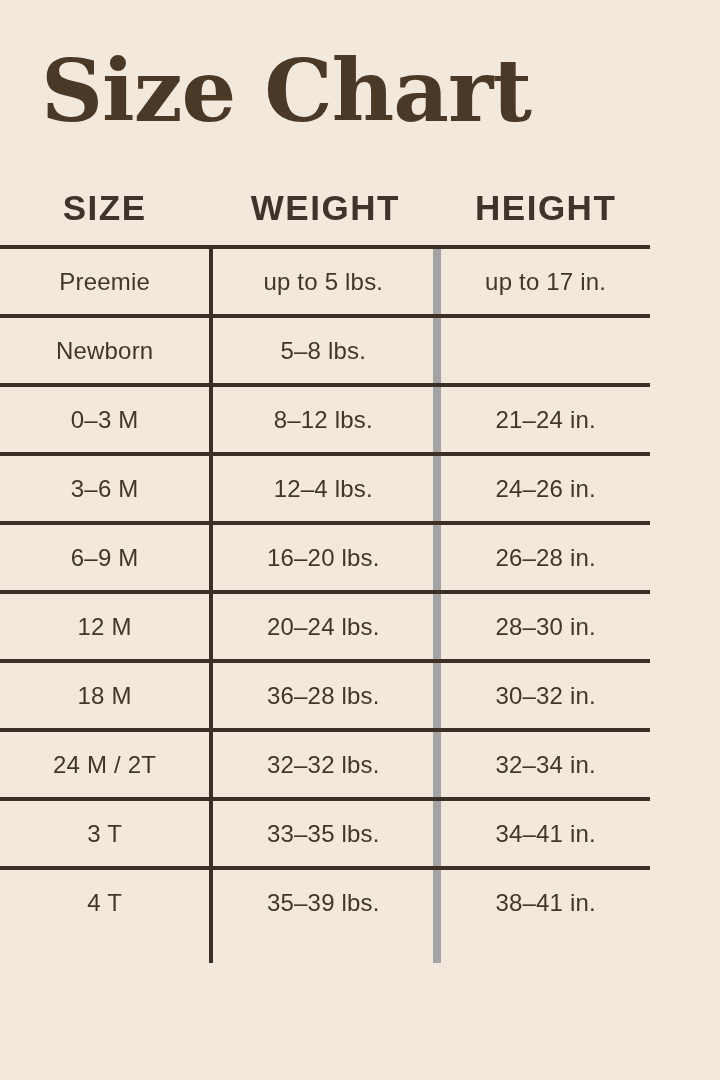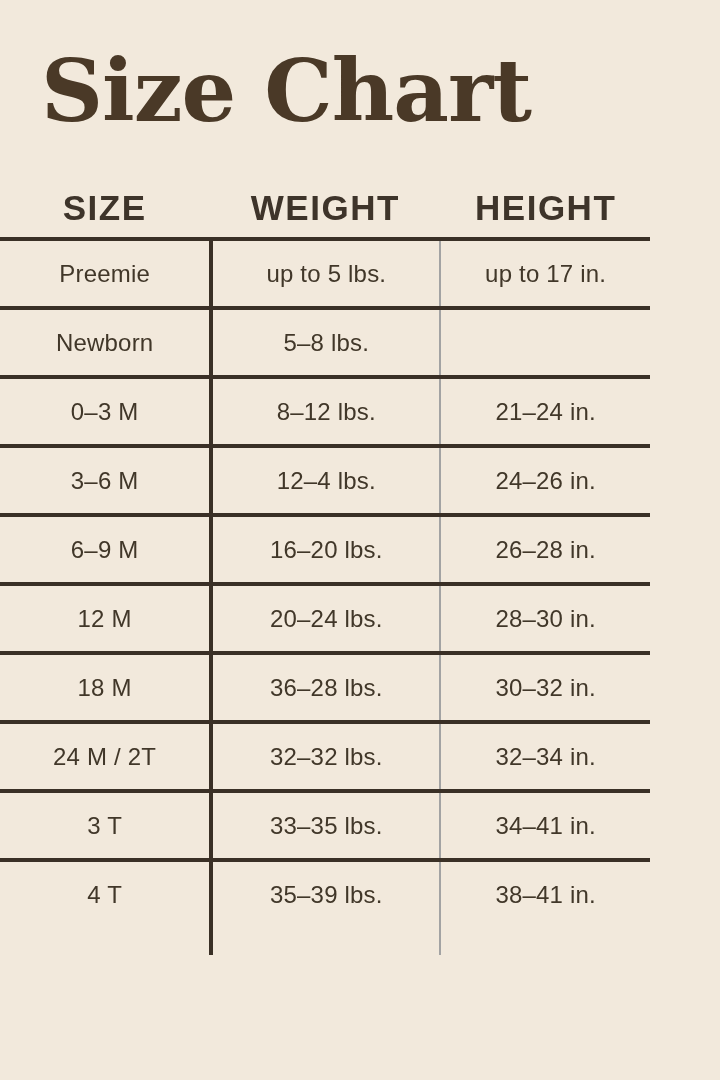--- a/index.html
+++ b/index.html
@@ -41,38 +41,38 @@
   }
   .header-row {
     margin-top: 52px;
   }
   .hcell {
     text-align: center;
     font-weight: 700;
     font-size: 35px;
     letter-spacing: 1.5px;
     color: #3E342A;
-    padding-bottom: 9px;
+    padding-bottom: 17px;
   }
   .body-row {
     border-top: 4px solid #3A3026;
   }
   .cell {
     height: 65px;
     display: flex;
     align-items: center;
     justify-content: center;
     font-size: 24px;
     letter-spacing: 0.2px;
     color: #413729;
     white-space: nowrap;
   }
   .c-weight {
     border-left: 4px solid #3A3026;
-    border-right: 2px solid #a3a3a3;
+    border-right: 8px solid #a3a3a3;
   }
   .tail-row .cell {
     height: 28px;
   }
 </style>
 </head>
 <body>
 
 <div class="page">
 

